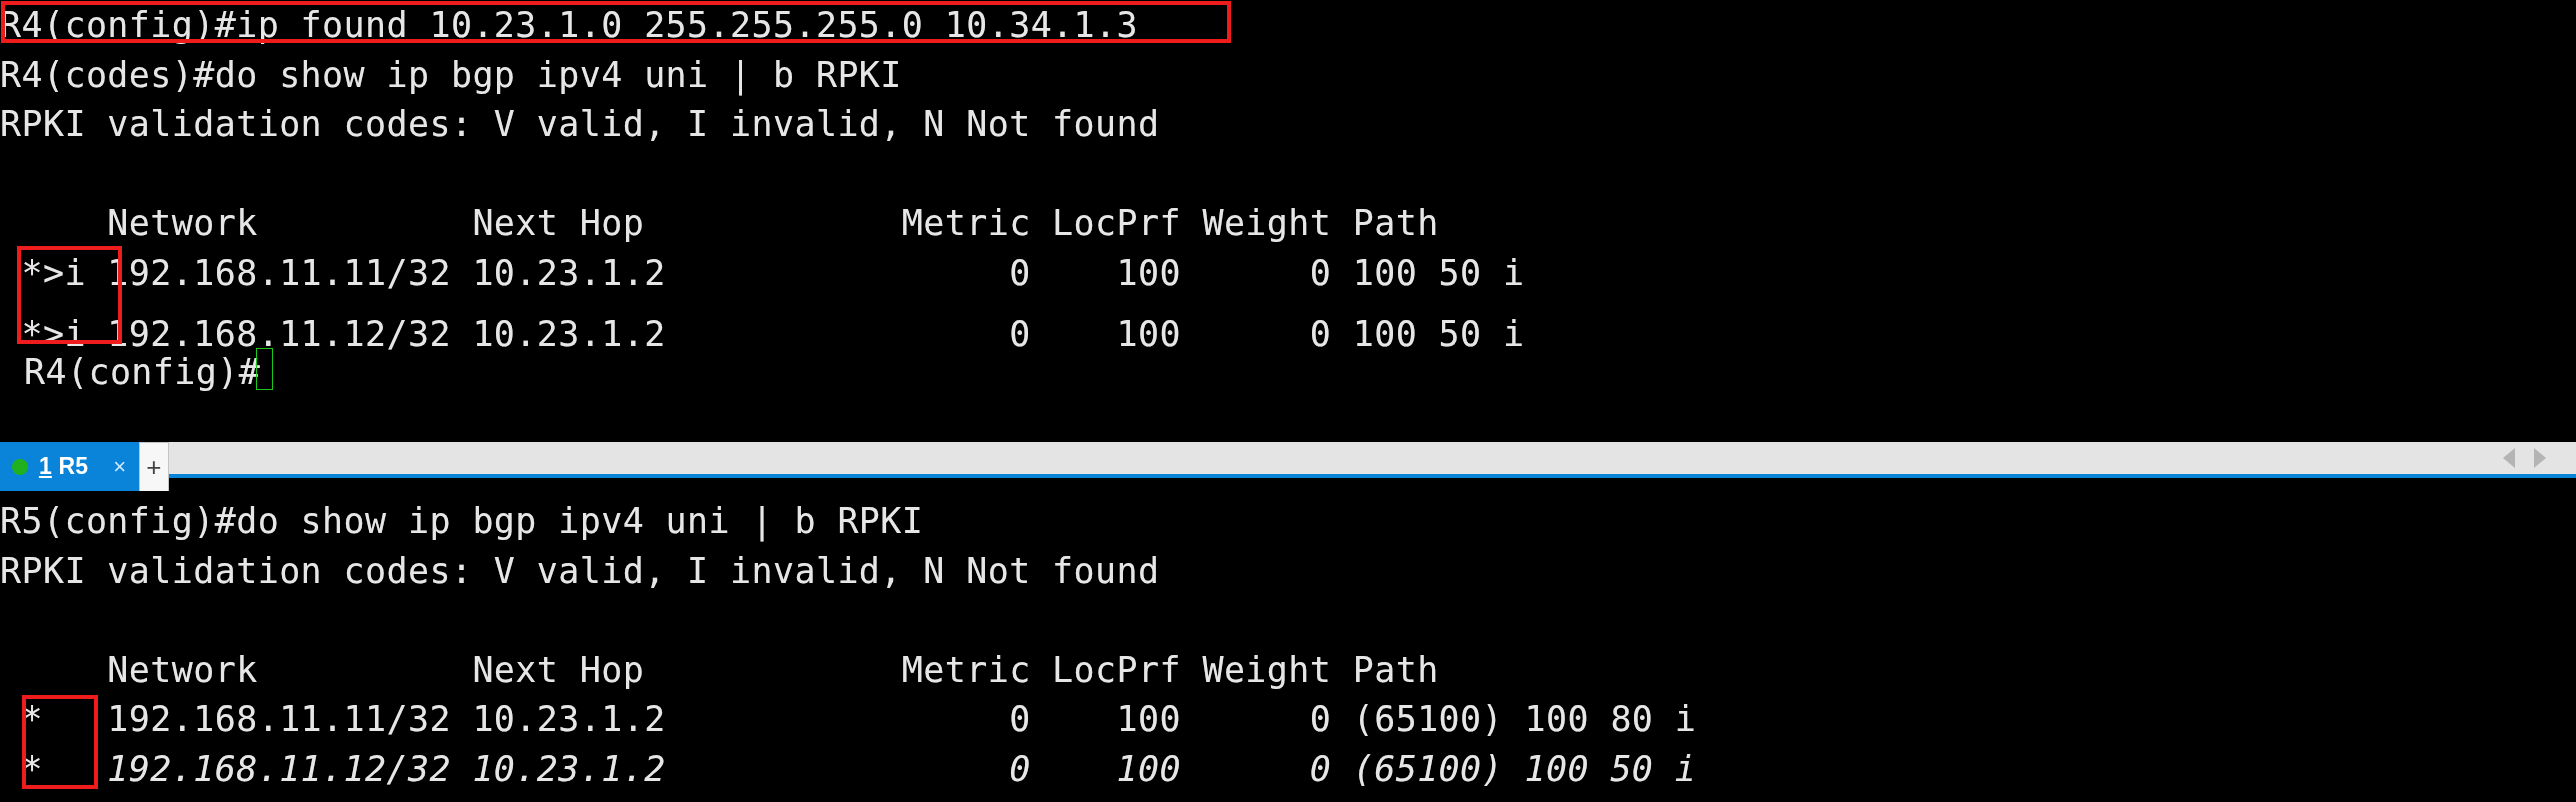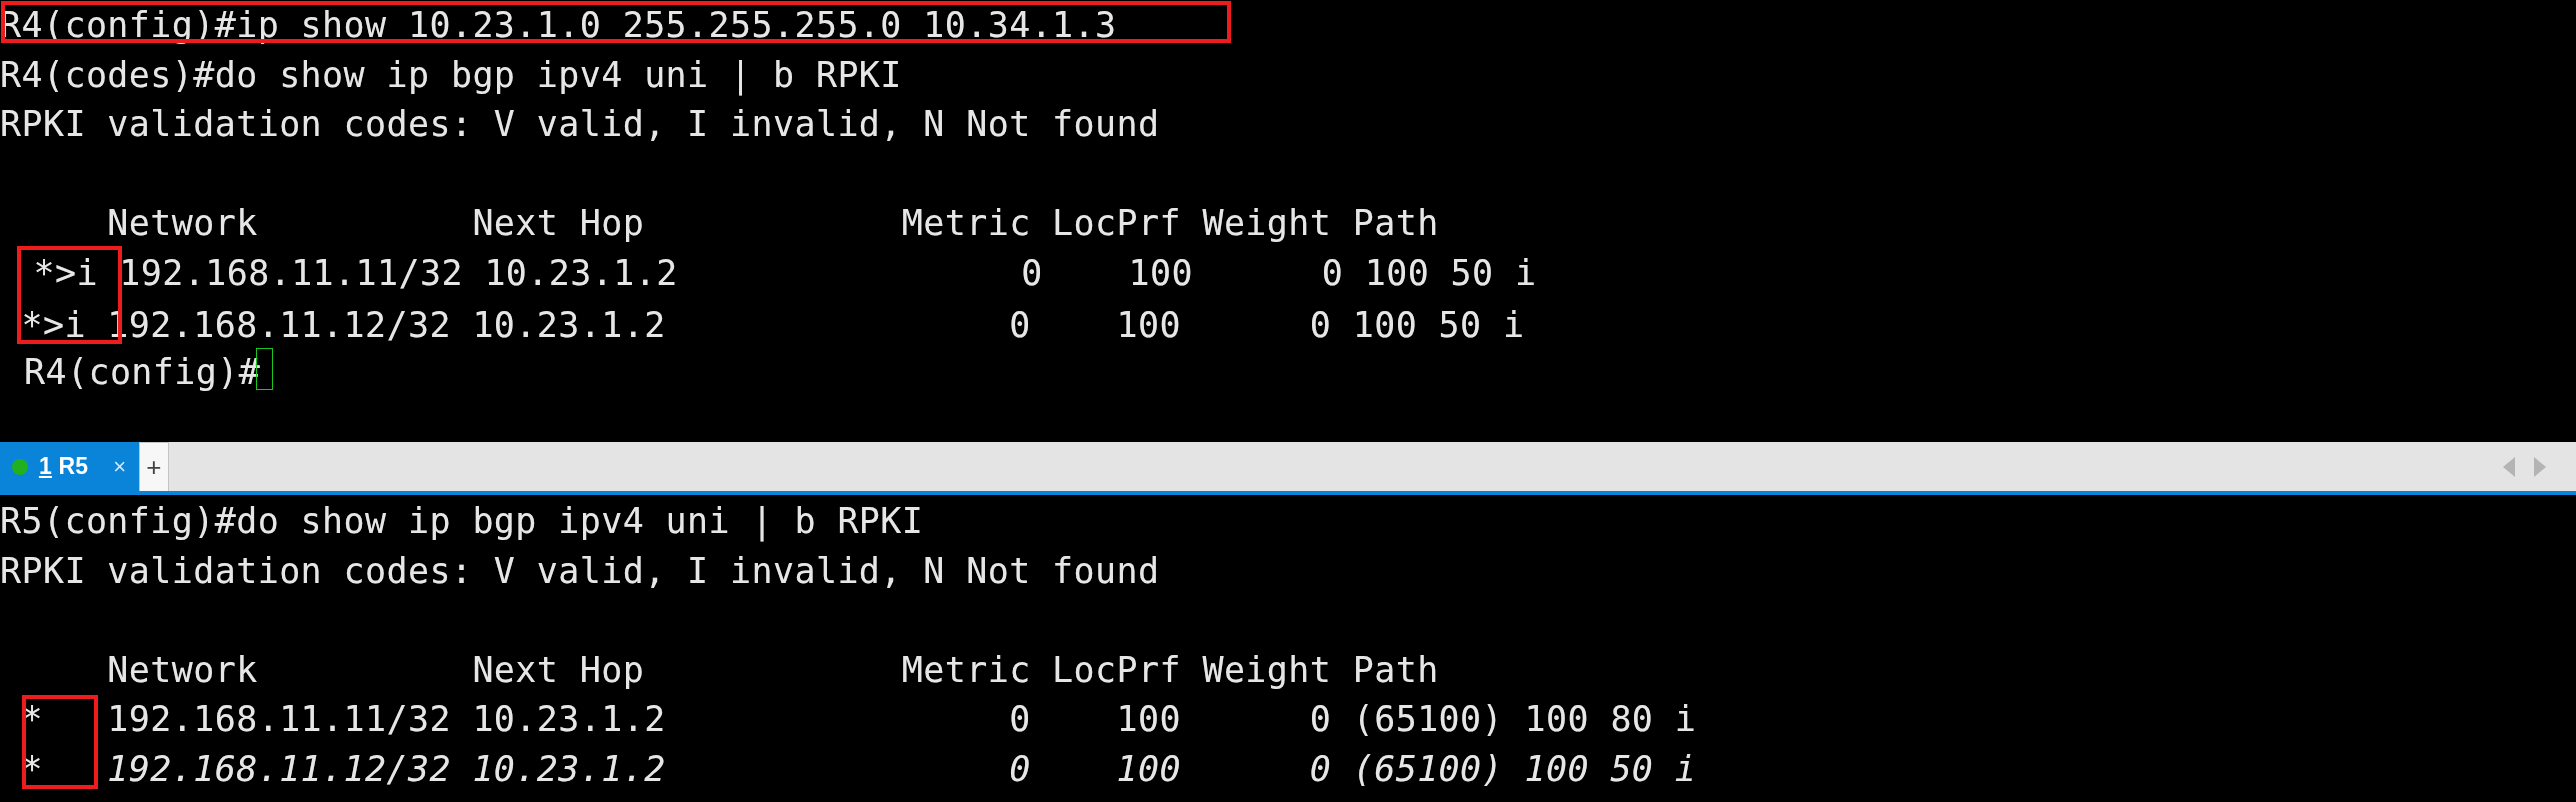--- a/index.html
+++ b/index.html
@@ -75,21 +75,21 @@
     box-sizing: border-box;
     background: transparent;
   }
 
   
   #tabbar {
     position: absolute;
     left: 0;
     top: 442px;
     width: 2576px;
-    height: 53px;
+    height: 36px;
     background: #e4e4e4;
     border-bottom: 4.8px solid #0a84d8;
     box-sizing: border-box;
     font-family: "Liberation Sans", sans-serif;
     display: flex;
     align-items: stretch;
   }
 
   .tab {
     position: relative;
@@ -172,27 +172,27 @@
 
   #tabbar-right-pad { width: 21px; flex: 0 0 auto; }
 </style>
 </head>
 <body>
 
 <div id="screen">
 
   <div class="term" id="term-top">
     <div class="term-lines">
-      <div class="tline" style="top:0px;">R4(config)#ip show 10.23.1.0 255.255.255.0 10.34.1.3</div>
+      <div class="tline" style="top:0px;">R4(config)#ip found 10.23.1.0 255.255.255.0 10.34.1.3</div>
       <div class="tline" style="top:50px;">R4(codes)#do show ip bgp ipv4 uni | b RPKI</div>
       <div class="tline" style="top:99px;">RPKI validation codes: V valid, I invalid, N Not found</div>
       <div class="tline" style="top:149px;"></div>
       <div class="tline" style="top:198px;">     Network          Next Hop            Metric LocPrf Weight Path</div>
-      <div class="tline" style="top:248px;padding-left:12px;"> *&gt;i 192.168.11.11/32 10.23.1.2                0    100      0 100 50 i</div>
-      <div class="tline" style="top:300px;"> *&gt;i 192.168.11.12/32 10.23.1.2                0    100      0 100 50 i</div>
+      <div class="tline" style="top:248px;"> *&gt;i 192.168.11.11/32 10.23.1.2                0    100      0 100 50 i</div>
+      <div class="tline" style="top:309px;"> *&gt;i 192.168.11.12/32 10.23.1.2                0    100      0 100 50 i</div>
       <div class="tline" style="top:347px;margin-left:24px;">R4(config)#</div>
     </div>
   </div>
 
   <div class="redbox" id="redbox-cmd"></div>
   <div class="redbox" id="redbox-top"></div>
   <div id="cursor"></div>
 
   <div id="tabbar">
 

